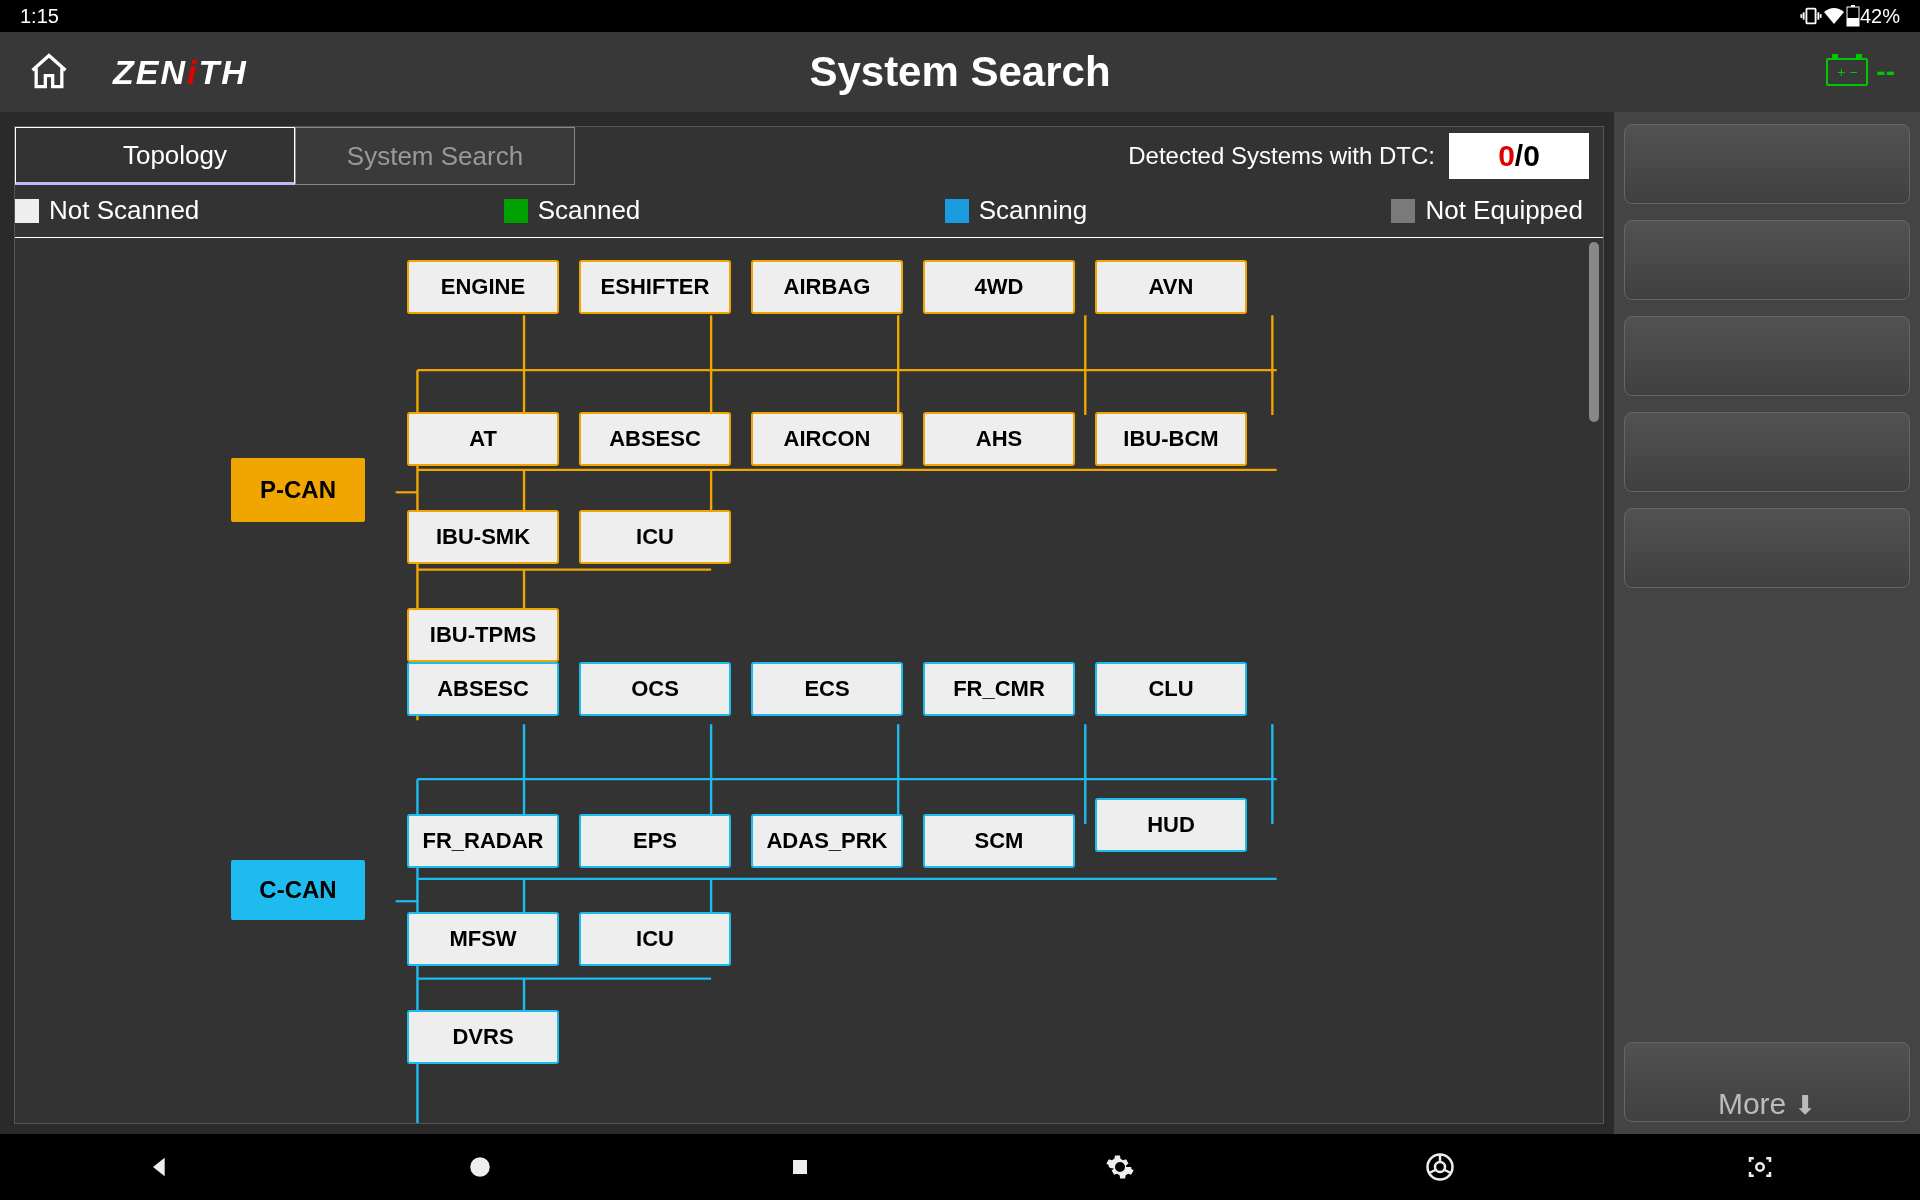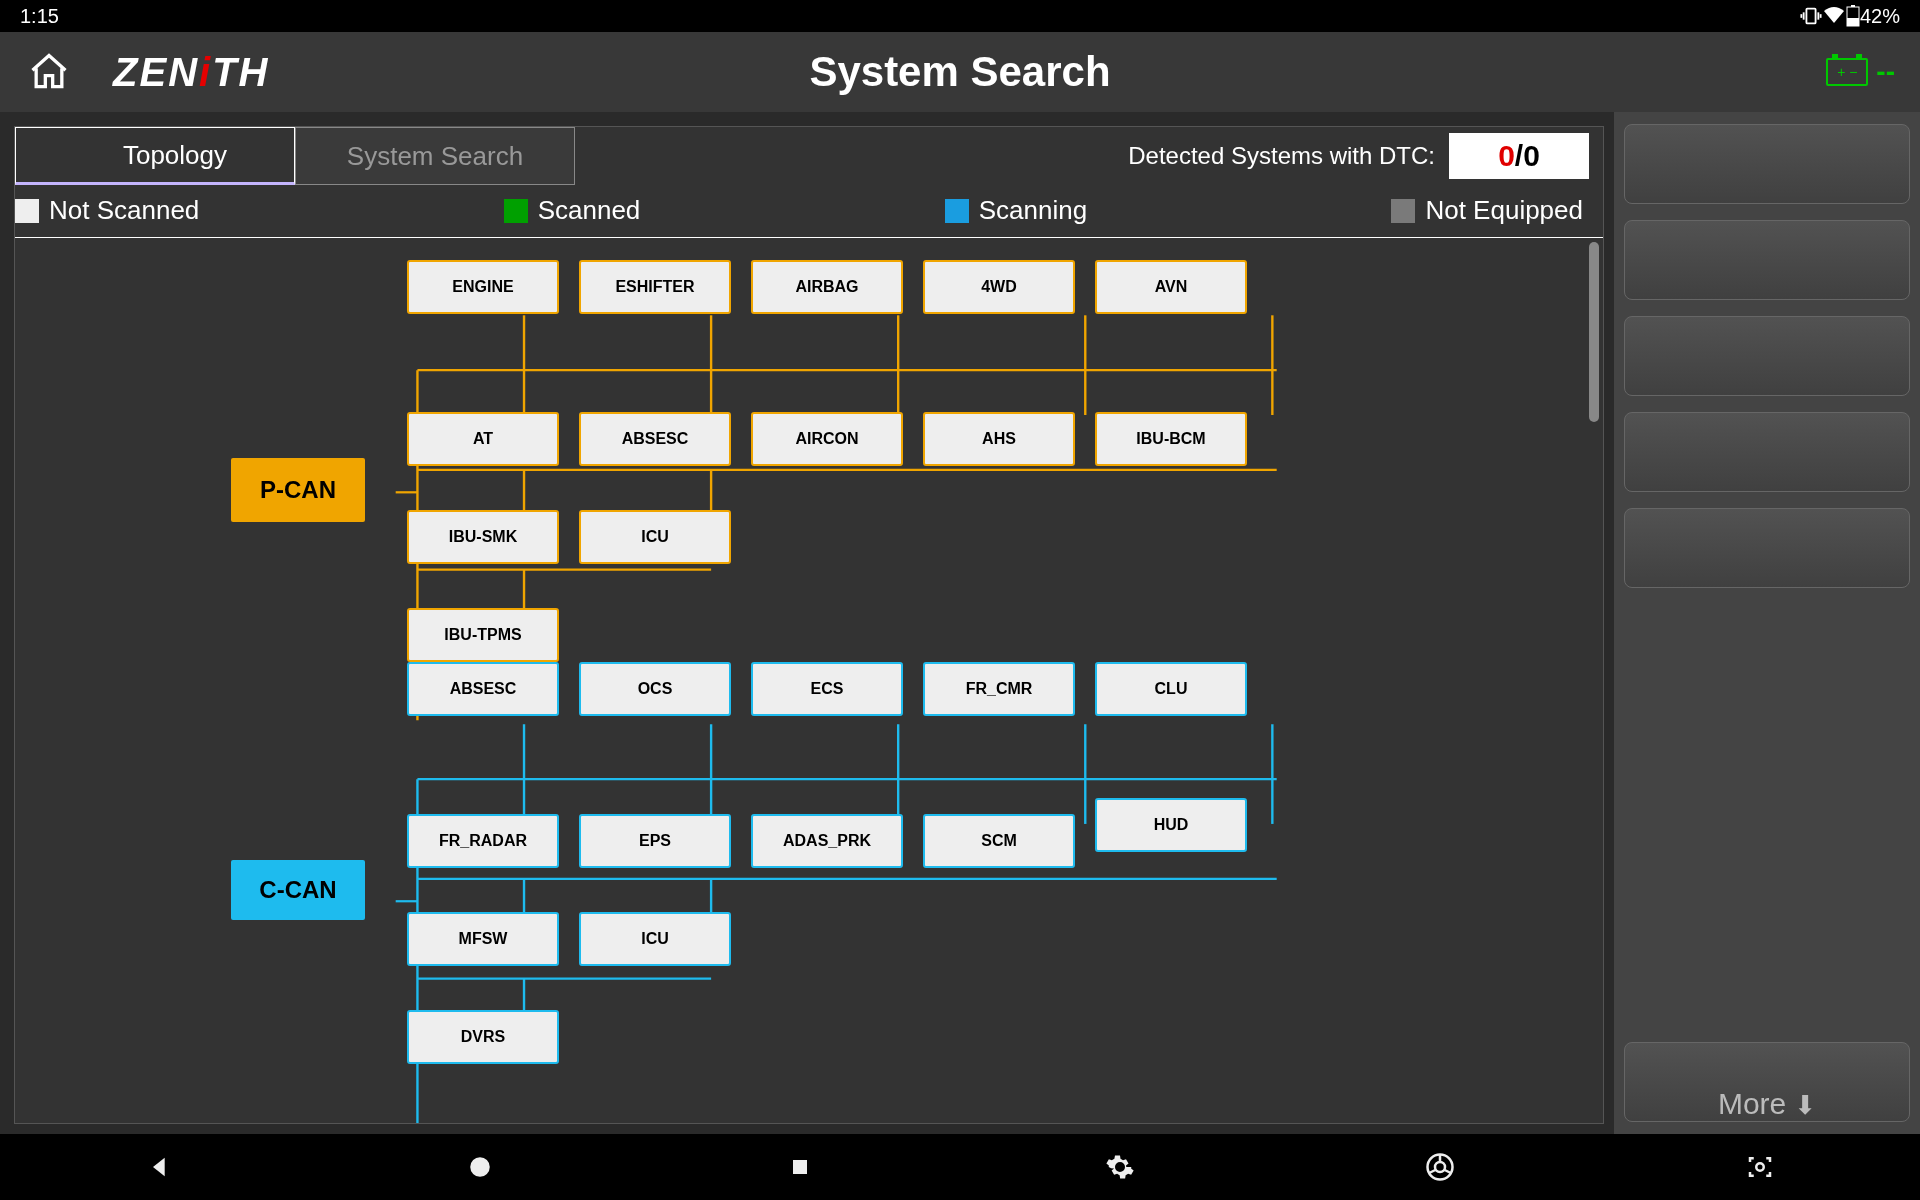--- a/index.html
+++ b/index.html
@@ -1,26 +1,26 @@
 <!DOCTYPE html>
 <html><head>
   <meta charset="utf-8">
   <style>
     * { box-sizing: border-box; margin: 0; padding: 0; font-family: Arial, Helvetica, sans-serif; }
     html, body { width: 1920px; height: 1200px; background: #000; color: #fff; overflow: hidden; }
 
     
     .status-bar { height: 32px; background: #000; display: flex; align-items: center; justify-content: space-between; padding: 0 20px; font-size: 20px; }
-    .status-right { display: flex; align-items: flex-start; }
+    .status-right { display: flex; align-items: center; }
     .status-icon { display: inline-flex; }
 
     
     .app-header { height: 80px; background: #383838; display: flex; align-items: center; padding: 0 25px; position: relative; }
     .home-icon { width: 48px; height: 48px; display: flex; align-items: center; justify-content: center; margin-right: 40px; cursor: pointer; }
-    .logo { font-size: 40px; font-weight: 900; font-style: italic; letter-spacing: 2px; color: #fff; }
+    .logo { font-size: 34px; font-weight: 900; font-style: italic; letter-spacing: 2px; color: #fff; }
     .logo .dot-i { color: #e50000; }
     .app-title { position: absolute; left: 50%; transform: translateX(-50%); font-size: 42px; font-weight: 600; }
     .battery-indicator { margin-left: auto; display: flex; align-items: center; gap: 8px; }
     .car-bat { width: 42px; height: 28px; border: 2px solid #00c800; border-radius: 2px; position: relative; display: flex; align-items: center; justify-content: center; font-size: 14px; color: #00c800; }
     .car-bat::before { content: ""; position: absolute; top: -6px; left: 4px; width: 6px; height: 4px; background: #00c800; }
     .car-bat::after { content: ""; position: absolute; top: -6px; right: 4px; width: 6px; height: 4px; background: #00c800; }
     .volt { color: #00c800; font-size: 28px; font-weight: bold; }
 
     
     .body-wrap { display: flex; height: calc(1200px - 32px - 80px - 66px); }
@@ -48,21 +48,21 @@
 
     
     .topo-wrap { flex: 1; position: relative; overflow: hidden; border-top: 1px solid #fff; margin-top: -1px; }
     .topo-canvas { position: relative; width: 100%; height: 100%; }
     .v-scroll { position: absolute; right: 4px; top: 4px; width: 10px; height: 180px; background: #888; border-radius: 5px; }
 
     .bus-label { position: absolute; display: flex; align-items: center; justify-content: center; font-size: 24px; font-weight: 700; color: #000; border-radius: 2px; }
     .bus-pcan { background: #f0a500; width: 134px; height: 64px; }
     .bus-ccan { background: #1ebbee; width: 134px; height: 60px; }
 
-    .node { position: absolute; background: #eee; color: #000; display: flex; align-items: center; justify-content: center; font-size: 16px; font-weight: 700; border-radius: 3px; width: 152px; height: 54px; cursor: pointer; }
+    .node { position: absolute; background: #eee; color: #000; display: flex; align-items: center; justify-content: center; font-size: 22px; font-weight: 700; border-radius: 3px; width: 152px; height: 54px; cursor: pointer; }
     .node.orange { border: 2px solid #f0a500; }
     .node.blue   { border: 2px solid #1ebbee; }
 
     svg.lines { position: absolute; top: 0; left: 0; width: 100%; height: 100%; pointer-events: none; }
     svg.lines line, svg.lines polyline { stroke-width: 2.2; fill: none; }
     .ln-orange { stroke: #f0a500; }
     .ln-blue   { stroke: #1ebbee; }
 
     
     .right-rail { width: 306px; background: #444; padding: 12px 10px; display: flex; flex-direction: column; gap: 16px; }

